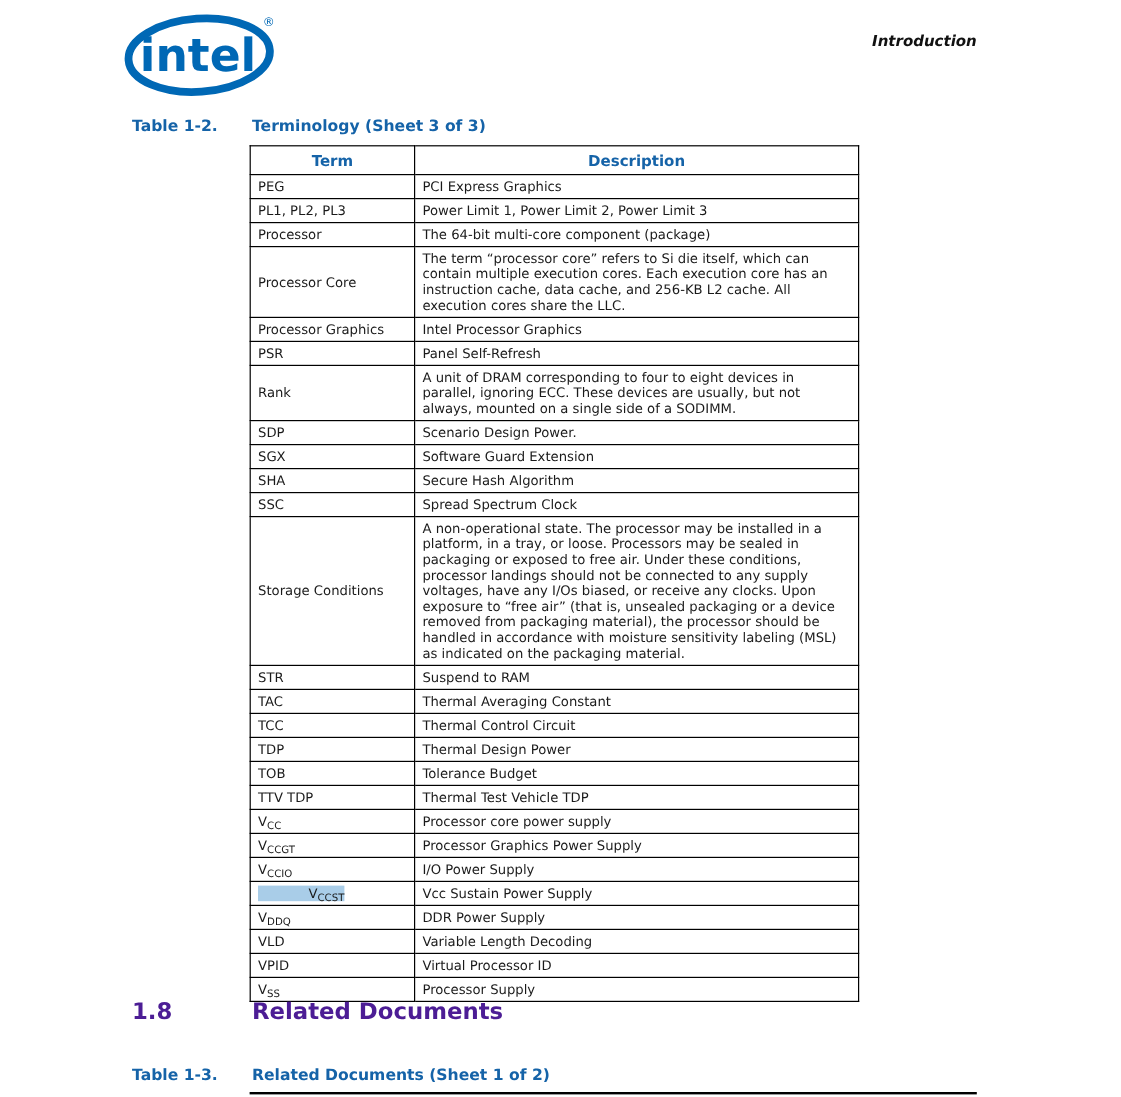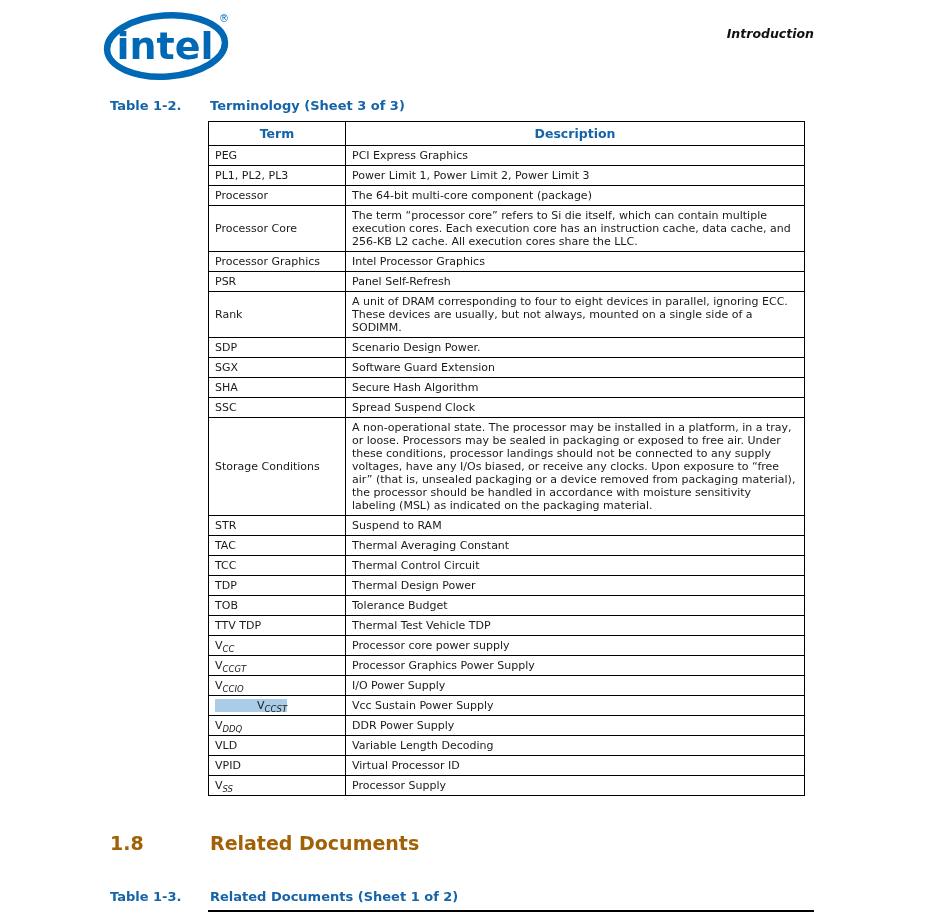--- a/index.html
+++ b/index.html
@@ -35,21 +35,21 @@
     font-weight: bold;
     color: #1563a8;
     white-space: nowrap;
   }
   .caption .cap-label { display: inline-block; width: 100px; }
   .caption-1 { top: 98px; }
   .caption-2 { top: 889px; }
   table.term-table {
     position: absolute;
     left: 208px; top: 121px;
-    width: 597px;
+    width: 508px;
     border-collapse: collapse;
     table-layout: fixed;
   }
   table.term-table th,
   table.term-table td {
     border: 1px solid #000000;
   }
   table.term-table th {
     font-size: 12.5px;
     font-weight: bold;
@@ -62,29 +62,28 @@
     font-size: 11px;
     line-height: 13px;
     color: #1a1a1a;
     padding: 3px 6px;
     vertical-align: middle;
   }
   td.term-cell { white-space: nowrap; }
   td.term-cell sub {
     font-size: 8.5px;
     line-height: 0;
-    font-style: italic;
   }
   .highlight { background: #a9cde8; padding-left: 42px; }
   .section-heading {
     position: absolute;
     left: 110px; top: 832px;
     font-size: 19px;
     font-weight: bold;
-    color: #a16207;
+    color: #4c1d95;
     white-space: nowrap;
   }
   .section-heading .sec-num { display: inline-block; width: 100px; }
   .next-table-top-border {
     position: absolute;
     left: 208px; top: 910px;
     width: 606px; height: 0;
     border-top: 2px solid #000000;
   }
 </style>
@@ -150,21 +149,21 @@
         <tr>
           <td class="term-cell"><span>SGX</span></td>
           <td class="desc-cell">Software Guard Extension</td>
         </tr>
         <tr>
           <td class="term-cell"><span>SHA</span></td>
           <td class="desc-cell">Secure Hash Algorithm</td>
         </tr>
         <tr>
           <td class="term-cell"><span>SSC</span></td>
-          <td class="desc-cell">Spread Suspend Clock</td>
+          <td class="desc-cell">Spread Spectrum Clock</td>
         </tr>
         <tr>
           <td class="term-cell"><span>Storage Conditions</span></td>
           <td class="desc-cell">A non-operational state. The processor may be installed in a platform, in a tray, or loose. Processors may be sealed in packaging or exposed to free air. Under these conditions, processor landings should not be connected to any supply voltages, have any I/Os biased, or receive any clocks. Upon exposure to “free air” (that is, unsealed packaging or a device removed from packaging material), the processor should be handled in accordance with moisture sensitivity labeling (MSL) as indicated on the packaging material.</td>
         </tr>
         <tr>
           <td class="term-cell"><span>STR</span></td>
           <td class="desc-cell">Suspend to RAM</td>
         </tr>
         <tr>

